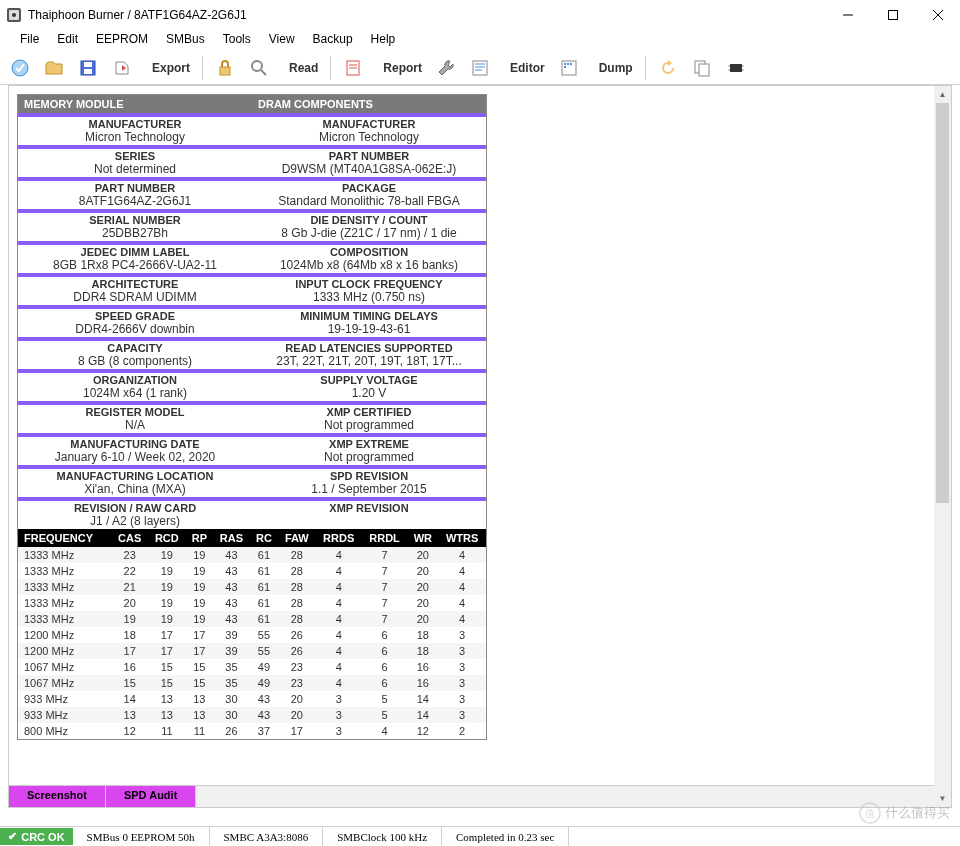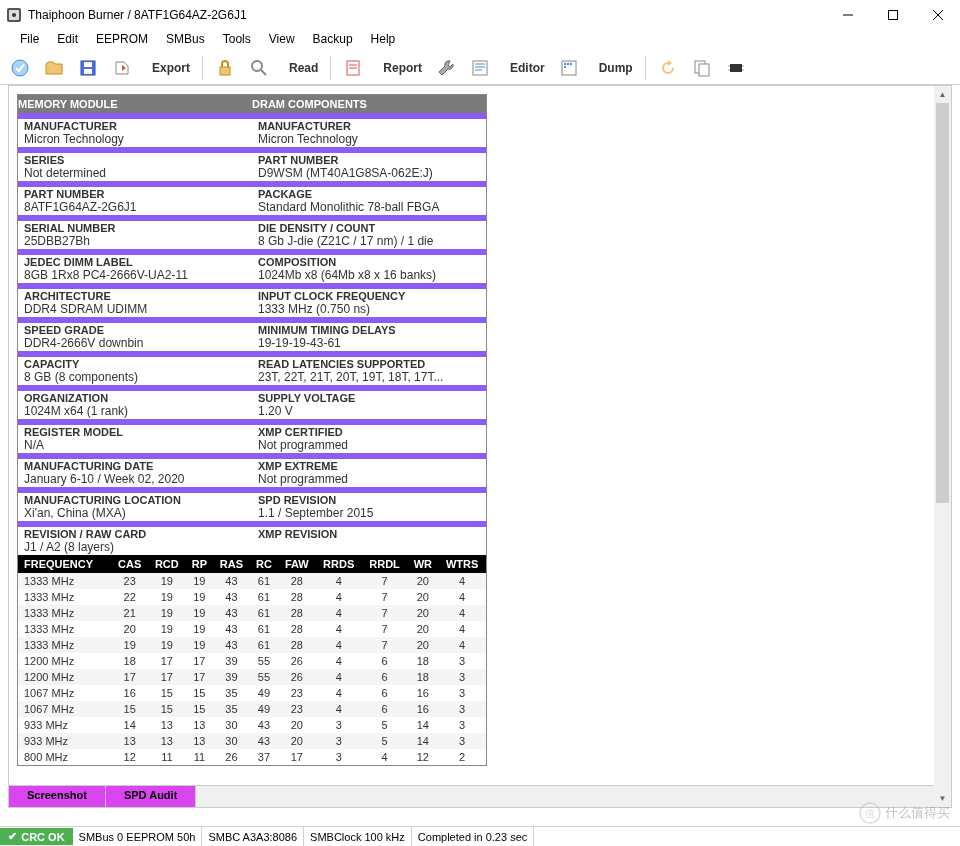--- a/index.html
+++ b/index.html
@@ -19,35 +19,35 @@
 .icon16 { width: 20px; height: 20px; }
 .content { position: absolute; top: 85px; left: 8px; right: 8px; bottom: 38px; overflow: hidden; border: 1px solid #ccc; }
 .scrollbar { position: absolute; right: 0; top: 0; bottom: 0; width: 17px; background: #f0f0f0; }
 .scrollbar-thumb { position: absolute; top: 17px; left: 2px; right: 2px; height: 400px; background: #cdcdcd; }
 .scrollbar-arrow { position: absolute; left: 0; right: 0; height: 17px; display: flex; align-items: center; justify-content: center; font-size: 8px; color: #666; }
 .scrollbar-arrow.up { top: 0; }
 .scrollbar-arrow.down { bottom: 0; }
 .panel { position: absolute; top: 8px; left: 8px; width: 470px; background: #fff; border: 1px solid #888; }
 .info-row { display: flex; }
 .info-col { flex: 1; }
-.section-header { background: #7a7a7a; color: #fff; font-size: 11px; font-weight: bold; padding: 3px 0; }
+.section-header { background: #7a7a7a; color: #fff; font-size: 11px; font-weight: bold; padding: 3px 6px; }
 .field-header { color: #333; font-size: 11px; font-weight: bold; padding: 1px 6px 0 6px; }
 .field-value { color: #333; font-size: 12px; padding: 0 6px 1px 6px; }
-.cell-block { border-top: 6px solid #8b5cf6; }
+.cell-block { border-top: 4px solid #8b5cf6; text-align: center; }
 .timing-table { width: 100%; border-collapse: collapse; font-size: 11px; }
 .timing-table thead th { background: #000000; color: #fff; font-weight: bold; padding: 3px 4px; text-align: center; }
 .timing-table thead th:first-child { text-align: left; padding-left: 6px; }
 .timing-table tbody td { padding: 2px 4px; text-align: center; color: #333; }
 .timing-table tbody td:first-child { text-align: left; padding-left: 6px; }
 .timing-table tbody tr:nth-child(odd) { background: #f5f5f5; }
 .timing-table tbody tr:nth-child(even) { background: #fff; }
 .bottom-tabs { position: absolute; bottom: 0; left: 0; right: 17px; height: 22px; display: flex; border-top: 1px solid #ccc; background: #f0f0f0; }
 .bottom-tab { padding: 3px 18px; font-size: 11px; font-weight: bold; border-right: 1px solid #ccc; background: #d946ef; }
 .statusbar { position: absolute; bottom: 0; left: 0; right: 0; height: 20px; display: flex; align-items: center; font-size: 11px; border-top: 1px solid #d0d0d0; }
-.status-seg { padding: 2px 6px; border-right: 1px solid #d0d0d0; height: 100%; display: flex; align-items: center; }
+.status-seg { padding: 2px 14px; border-right: 1px solid #d0d0d0; height: 100%; display: flex; align-items: center; font-family: Liberation Serif, serif; }
 .status-crc { background: #4CAF50; color: #fff; font-weight: bold; padding: 2px 8px; display:flex; align-items:center; gap:4px; }
 .watermark { position: absolute; right: 10px; bottom: 22px; opacity: 0.5; font-size: 13px; color: #888; display:flex; align-items:center; gap:4px; }
 </style>
 </head>
 <body>
 
 <div class="titlebar">
   <div class="titlebar-left">
     <svg class="titlebar-icon" viewBox="0 0 16 16">
         <rect x="1" y="1" width="14" height="14" fill="#555" rx="2"></rect>

